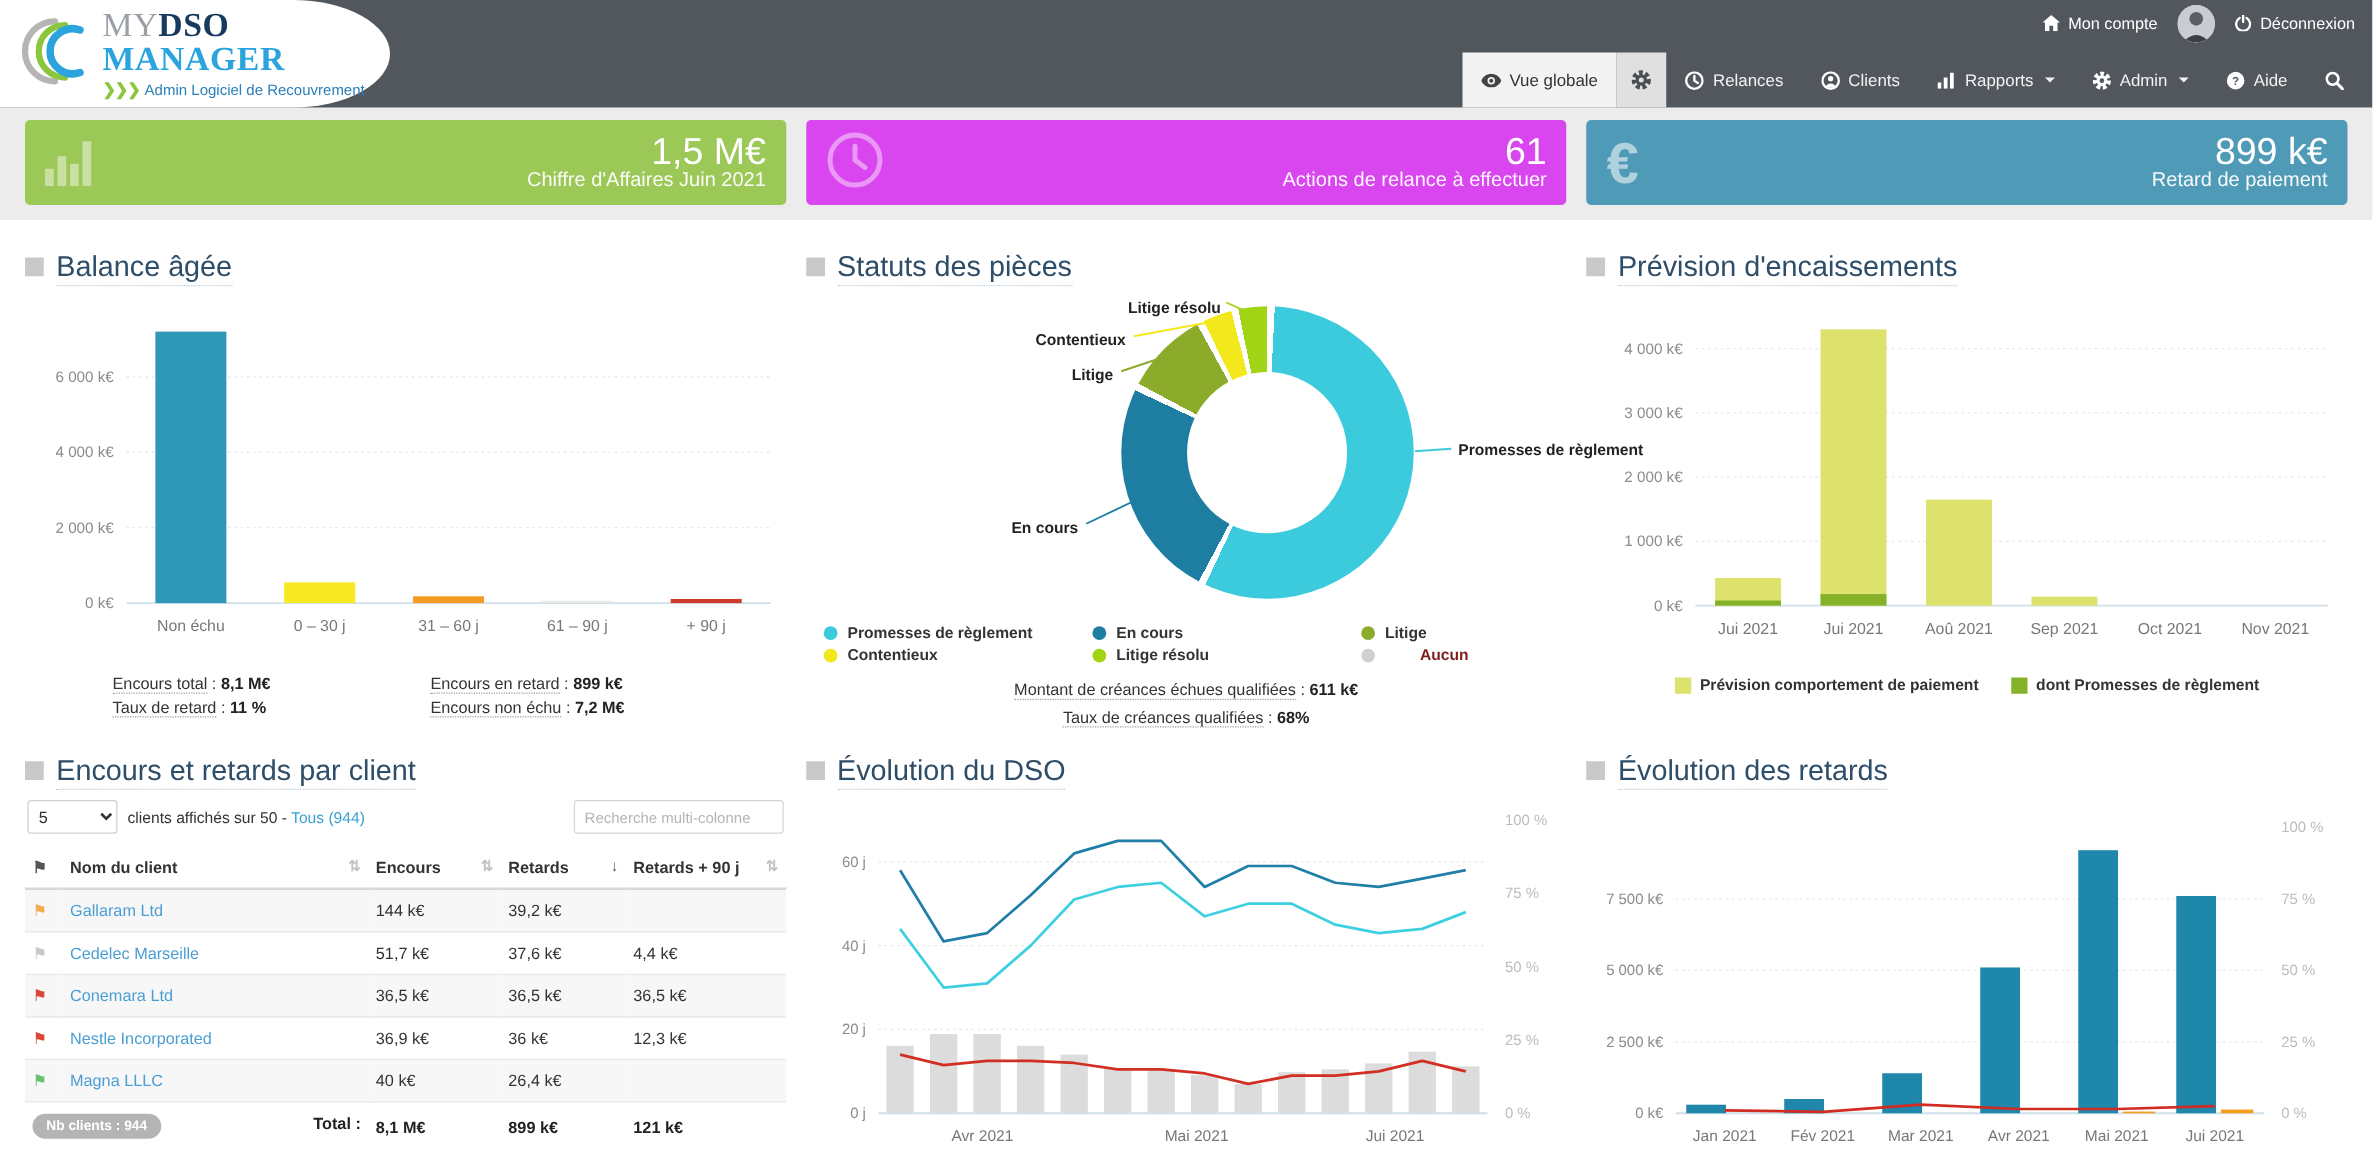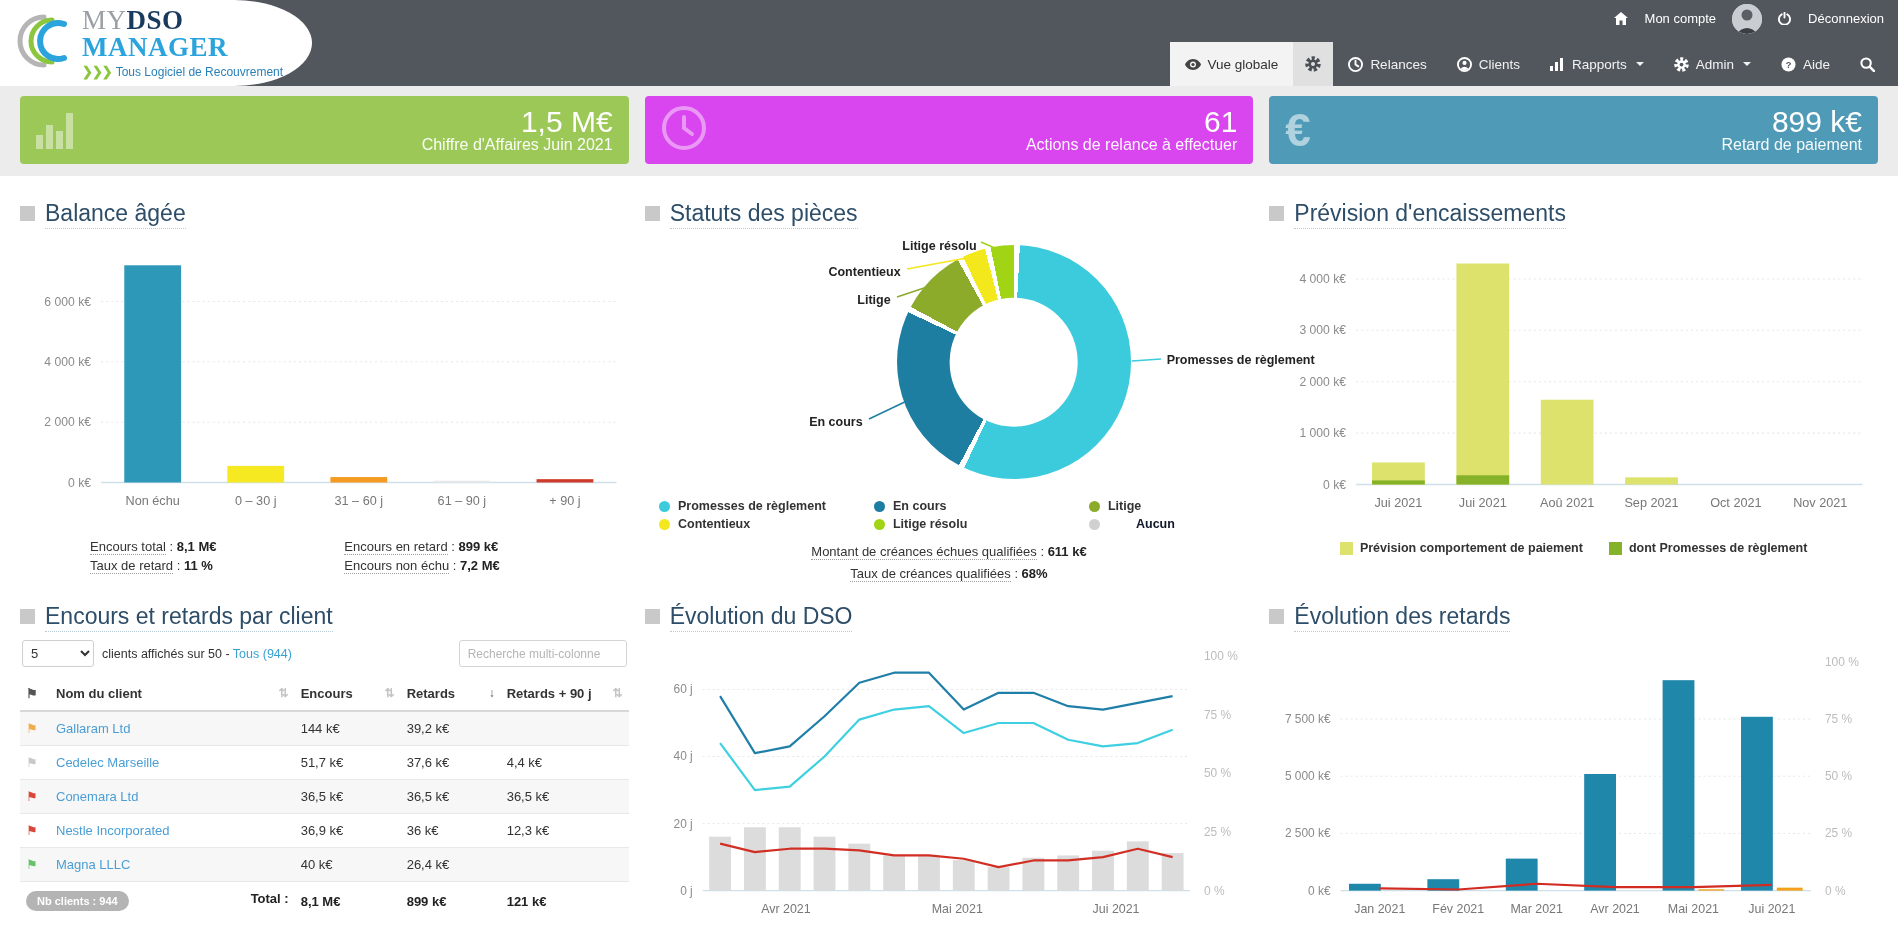--- a/index.html
+++ b/index.html
@@ -11,21 +11,21 @@
   .logo-blob { position:absolute; left:0; top:0; width:312px; height:86px; background:#fff;
     border-radius:0 50% 50% 0 / 0 100% 100% 0; display:flex; align-items:center; padding-left:14px; z-index:3; cursor:pointer;}
   .logo-arcs { margin-right:6px; }
   .logo-text-main { font-size:27px; font-weight:bold; letter-spacing:.5px; line-height:1;font-family:Liberation Serif, serif; }
   .logo-my { color:#9aa0a6; font-weight:normal; }
   .logo-dso { color:#173a5e; }
   .logo-manager { color:#2ba3dc; }
   .logo-tagline { font-size:12px; color:#2980b9; margin-top:3px; display:flex; align-items:center; gap:4px;}
   .logo-chevrons { color:#8cc63f; font-weight:bold; letter-spacing:-1px; font-size:13px;}
   .nav-top { position:absolute; right:14px; top:0; height:37px; display:flex; align-items:center; gap:16px; color:#fff; font-size:13px; }
-  .nav-top .nav-top-item { display:flex; align-items:center; gap:17px; cursor:pointer; }
+  .nav-top .nav-top-item { display:flex; align-items:center; gap:7px; cursor:pointer; }
   .avatar { width:30px; height:30px; border-radius:50%; background:#cfd3d6; overflow:hidden; display:flex; align-items:flex-end; justify-content:center; cursor:pointer;}
   .nav-tabs { position:absolute; right:8px; bottom:0; height:44px; display:flex; align-items:stretch; }
   .nav-tab { display:flex; align-items:center; gap:7px; padding:0 15px; color:#f2f2f2; font-size:13.5px; cursor:pointer; }
   .nav-tab svg { flex:0 0 auto; }
   .nav-tab.active { background:#f3f3f3; color:#333; }
   .nav-tab.gear-tab { background:#e0e0e0; padding:0 12px; }
   .caret { width:0; height:0; border-left:4px solid transparent; border-right:4px solid transparent; border-top:4px solid currentColor; margin-left:2px; }
 
   
   .kpi-band { background:#ececec; padding:10px 20px 12px; display:grid; grid-template-columns:1fr 1fr 1fr; gap:16px; }
@@ -56,21 +56,21 @@
   
   .donut-wrap { position:relative; height:258px; }
   .donut { position:absolute; left:252px; top:8px; width:234px; height:234px; border-radius:50%; }
   .donut::after { content:""; position:absolute; left:50%; top:50%; width:55%; height:55%; background:#fff; border-radius:50%; transform:translate(-50%,-50%); }
   .donut-label { position:absolute; font-size:12.5px; font-weight:bold; color:#222; transform:translateX(-100%); white-space:nowrap; }
   .donut-label.right-side { transform:none; }
   .donut-lines { position:absolute; left:0; top:0; pointer-events:none; }
   .legend-grid { display:grid; grid-template-columns:215px 215px 150px; justify-content:center; gap:4px 0; margin-top:4px; }
   .legend-item { display:flex; align-items:center; gap:8px; font-size:12.5px; font-weight:bold; color:#333; cursor:pointer;}
   .legend-dot { width:11px; height:11px; border-radius:50%; flex:0 0 auto; }
-  .legend-item.disabled { color:#0f172a;gap:36px; }
+  .legend-item.disabled { color:#7f1d1d;gap:36px; }
 
   
   .chart-legend { display:flex; justify-content:center; gap:26px; margin-top:8px; font-size:12.5px; font-weight:bold; color:#333; }
   .chart-legend .legend-item { gap:7px;align-items:flex-end; }
   .swatch-sq { width:13px; height:13px; }
 
   
   .table-controls { display:flex; align-items:center; font-size:12.5px; color:#333; margin:4px 2px 10px; }
   .page-select { width:72px; height:27px; border:1px solid #cfcfcf; border-radius:3px; font-size:13px; color:#333; padding:0 4px; background:#fff; }
   .table-info { margin-left:8px; }
@@ -97,21 +97,21 @@
       <svg width="62" height="58" viewBox="0 0 62 58">
         <path d="M30 5 A 24 24 0 1 0 30 53" fill="none" stroke="#b5b5b5" stroke-width="5" stroke-linecap="round"></path>
         <path d="M38 8 A 21 21 0 1 0 38 50" fill="none" stroke="#8cc63f" stroke-width="5" stroke-linecap="round"></path>
         <path d="M50 12 A 18 18 0 1 0 50 46" fill="none" stroke="#2ba3dc" stroke-width="6" stroke-linecap="round"></path>
       </svg>
     </span>
     <span>
       <span class="logo-text-main"><span class="logo-my">MY</span><span class="logo-dso">DSO</span> <span class="logo-manager">MANAGER</span></span>
       <span class="logo-tagline">
           <span class="logo-chevrons">❯❯❯</span>
-          <span>Tous Logiciel de Recouvrement</span>
+          <span>Admin Logiciel de Recouvrement</span>
         </span>
     </span>
   </div>
 
   <div class="nav-top">
     <span class="nav-top-item">
       <svg width="14" height="13" viewBox="0 0 14 13">
           <path d="M7 0 L14 6 H12 V13 H8.5 V8.5 H5.5 V13 H2 V6 H0 Z" fill="#fff"></path>
         </svg>
       <span>Mon compte</span>

